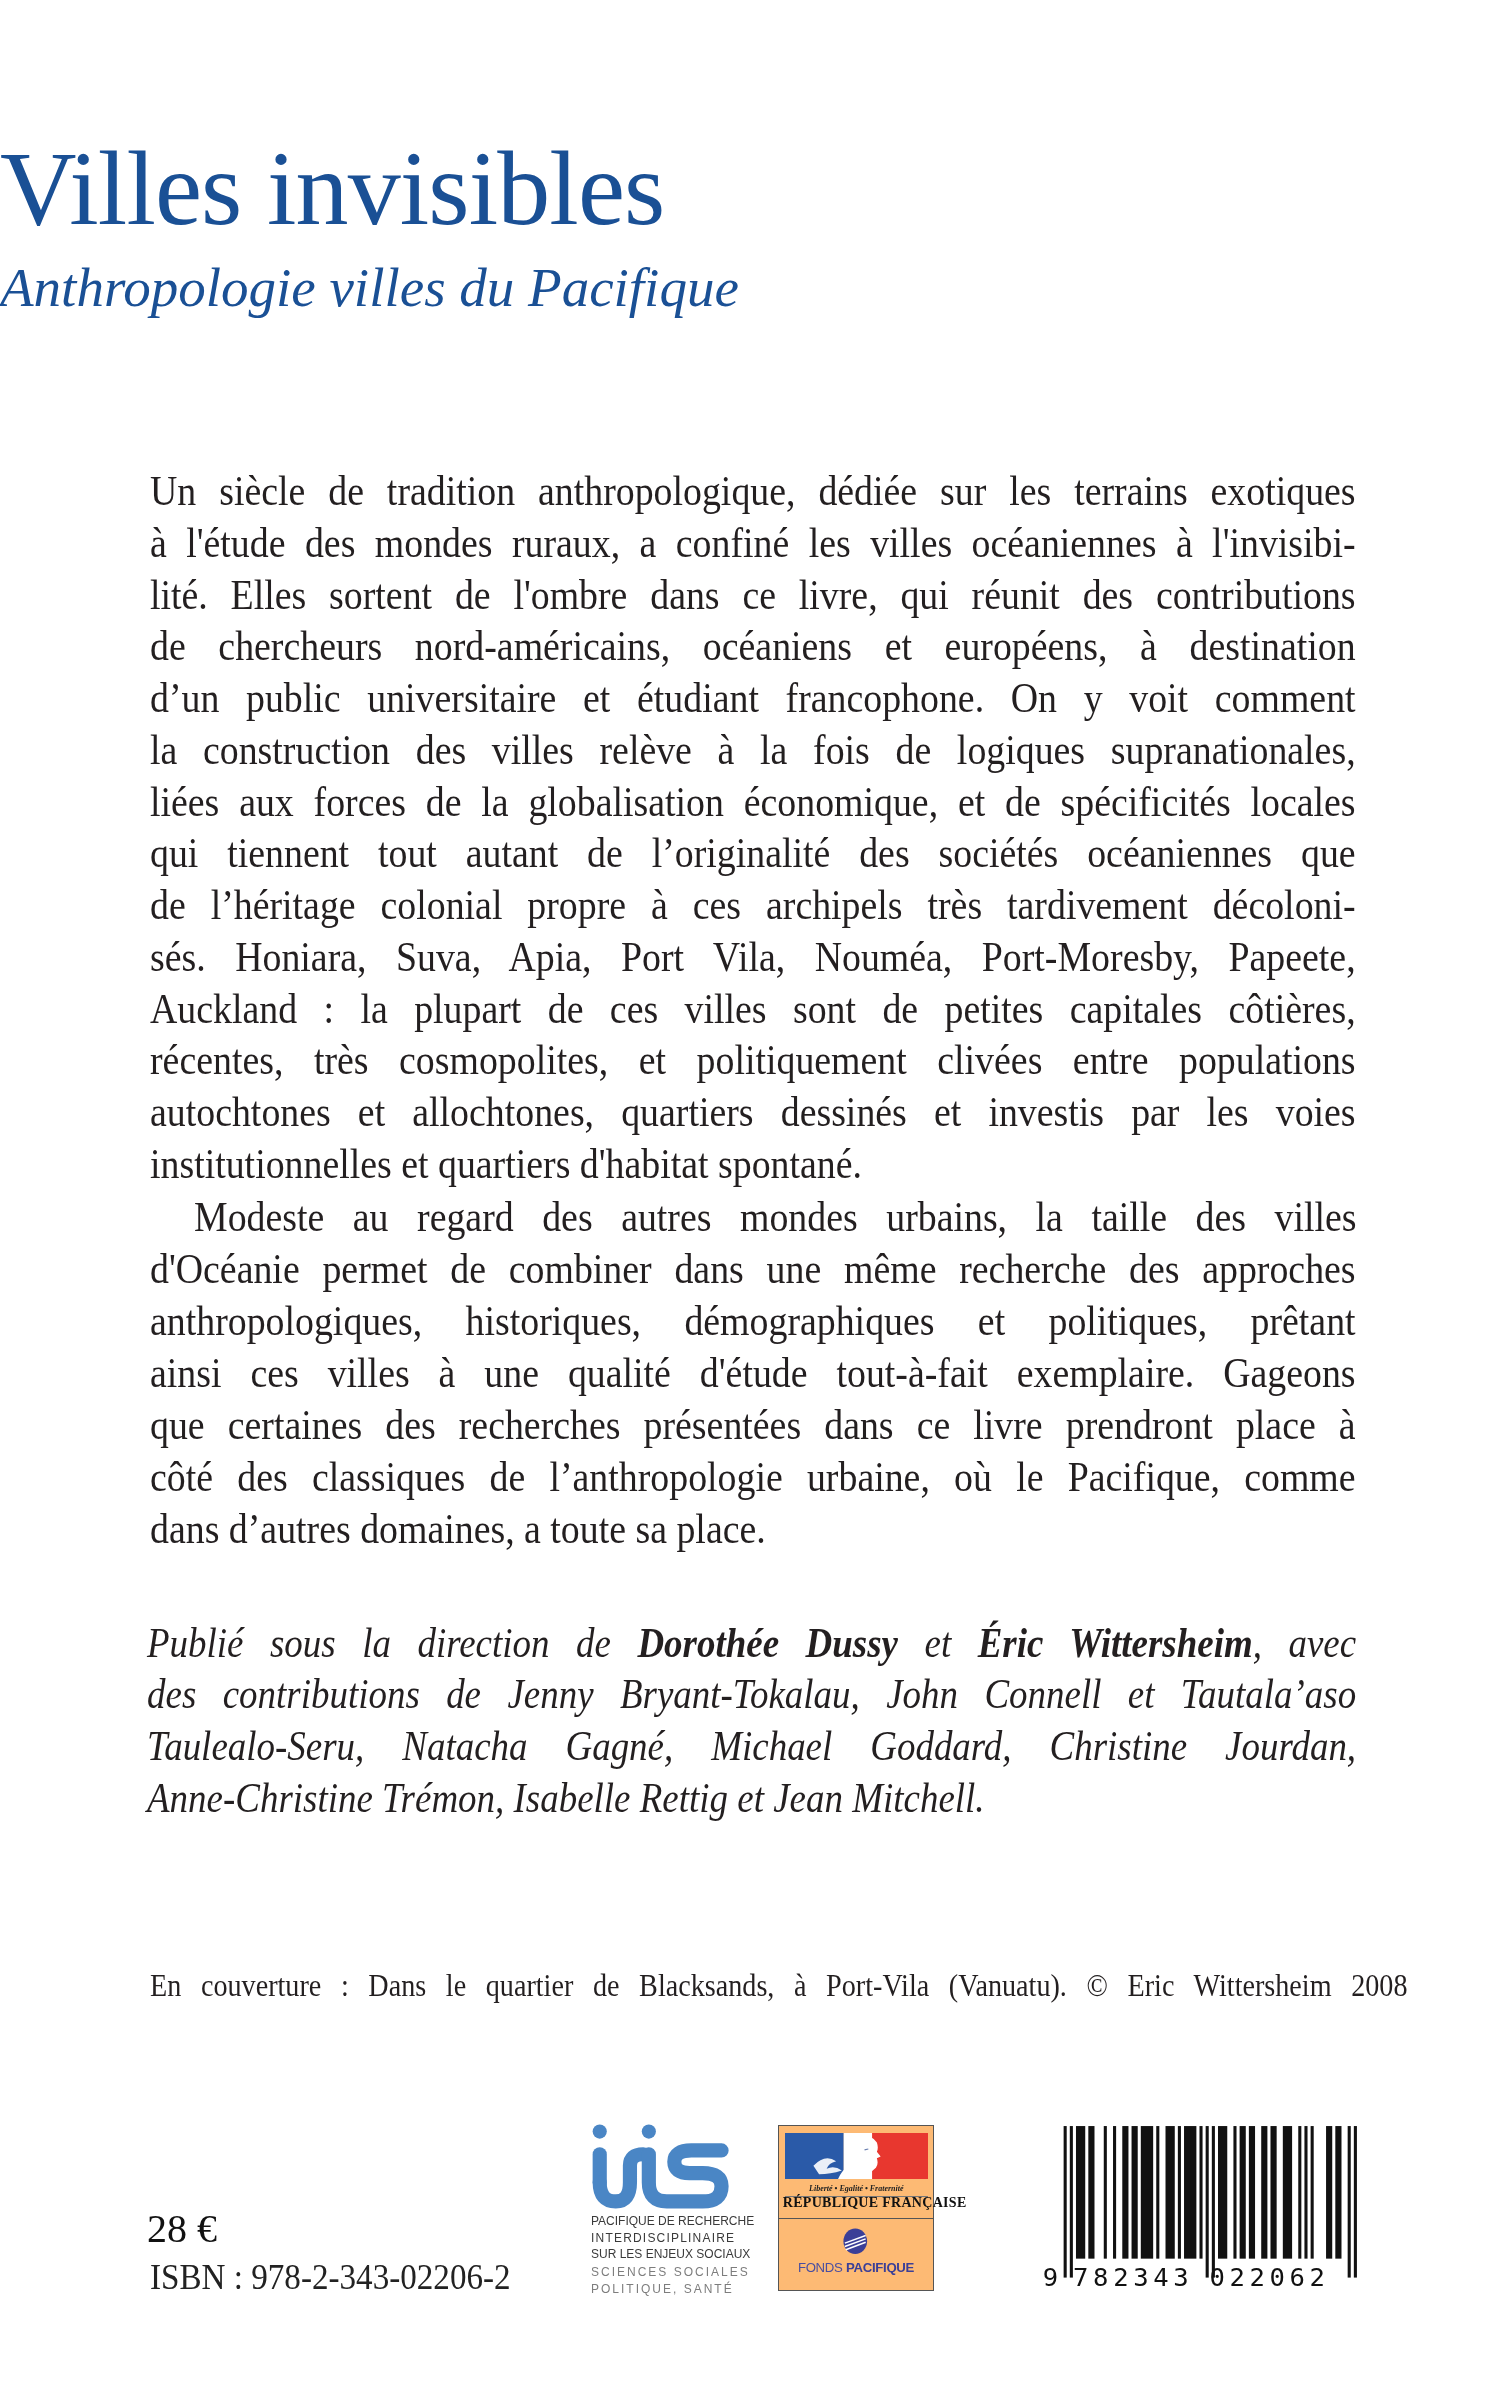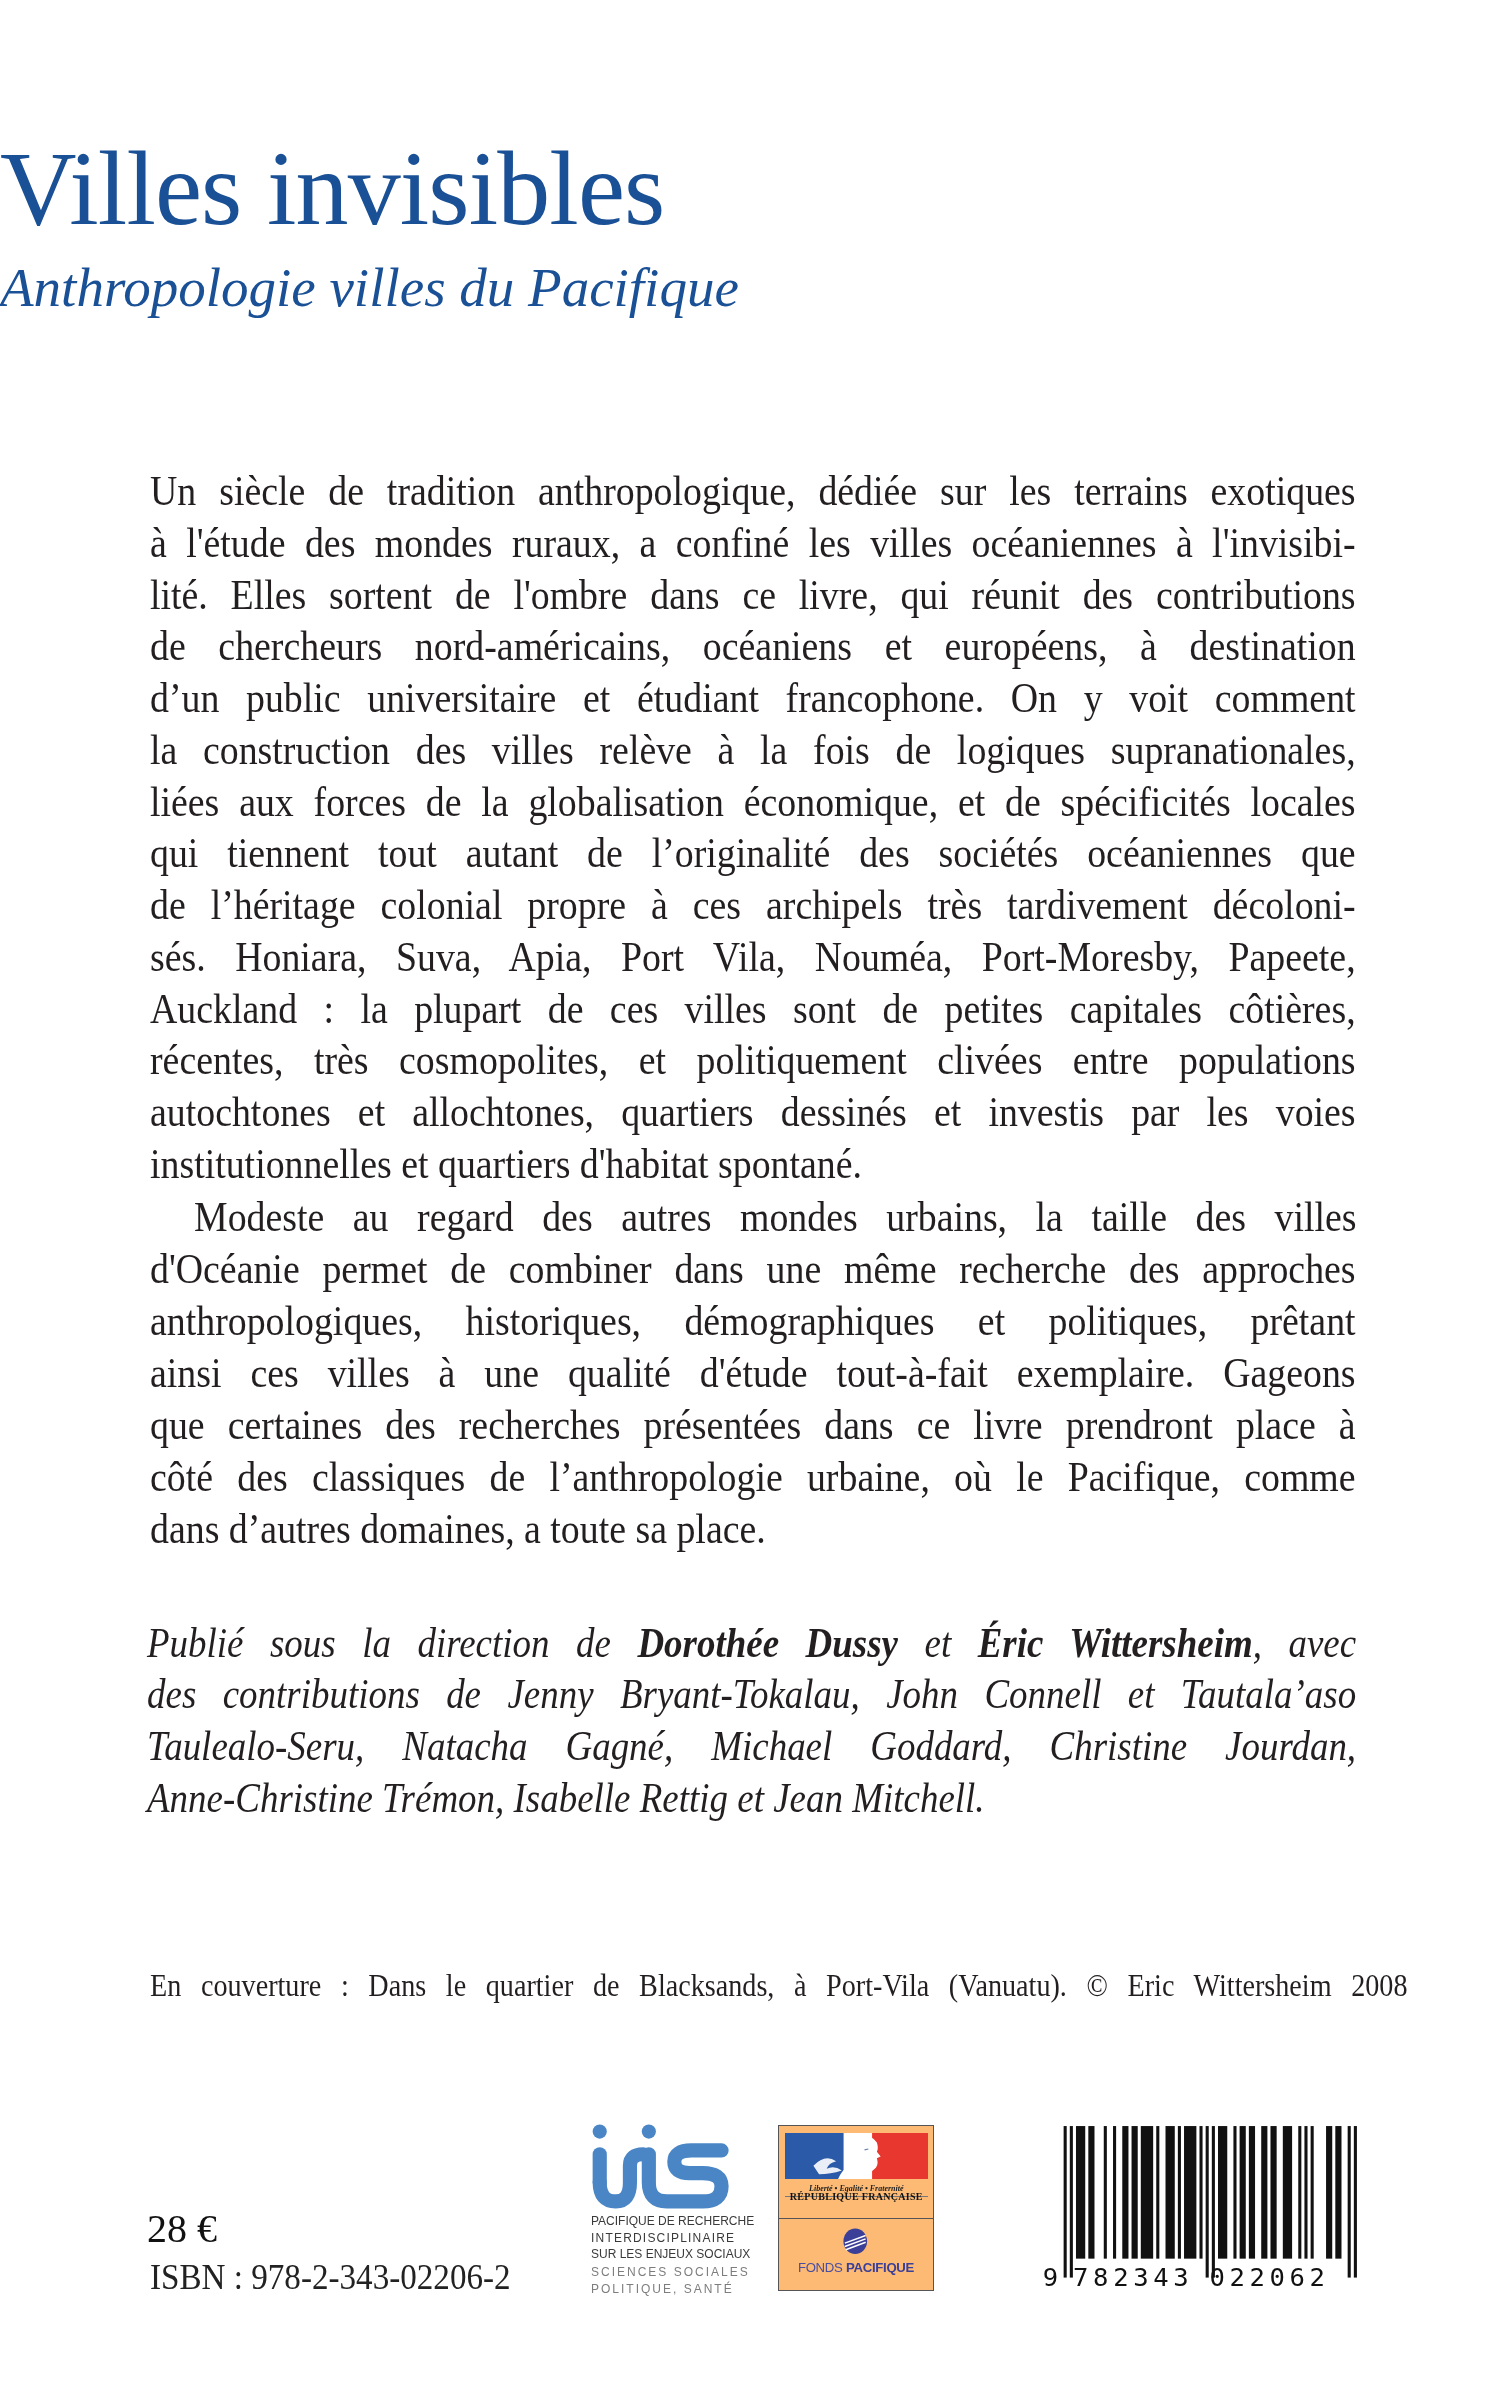--- a/index.html
+++ b/index.html
@@ -26,21 +26,21 @@
   .iris { position: absolute; left: 591px; top: 2124px; width: 144px; height: 172px; }
   .iris-text { position: absolute; left: 0; width: 144px; font-family: "Liberation Sans", sans-serif; font-size: 12px; line-height: 13.2px; white-space: nowrap; transform-origin: 0 0; }
   .iris-text.dark { color: #3a3a3a; }
   .iris-text.light { color: #7d7d7d; letter-spacing: 2px; }
 
   
   .rf { position: absolute; left: 778px; top: 2125px; width: 156px; height: 166px; border: 1.4px solid #555; box-sizing: border-box; background: #fdba74; }
   .rf-flag { position: absolute; left: 5.7px; top: 6.6px; width: 143px; height: 46px; }
   .rf-motto { position: absolute; left: 3.8px; top: 57px; width: 147px; font-style: italic; font-weight: bold; font-size: 8px; line-height: 11.4px; color: #222; text-align: center; white-space: nowrap; }
   .rf-rule { position: absolute; left: 5.7px; top: 70px; width: 143px; height: 0.9px; background: #777; }
-  .rf-name { position: absolute; left: 3.8px; top: 63px; width: 147px; font-weight: bold; font-size: 10px; line-height: 15px; color: #111; text-align: center; white-space: nowrap; letter-spacing: 0.3px; }
+  .rf-name { position: absolute; left: 3.8px; top: 69px; width: 147px; font-weight: bold; font-size: 14px; line-height: 15px; color: #111; text-align: center; white-space: nowrap; letter-spacing: 0.3px; }
   .rf-divider { position: absolute; left: 0; top: 92px; width: 100%; height: 1.4px; background: #555; }
   .fp-globe { position: absolute; left: 63px; top: 102px; width: 26.5px; height: 26.5px; }
   .fp-name { position: absolute; left: 0; top: 133px; width: 154px; text-align: center; font-family: "Liberation Sans", sans-serif; font-size: 13.2px; line-height: 17px; color: #3b3f97; white-space: nowrap; letter-spacing: -0.3px; }
   .fp-name .thin { font-weight: normal; color: #4a4ea0; }
   .fp-name .bold { font-weight: bold; }
 
   
   .barcode { position: absolute; left: 1039px; top: 2124px; width: 322px; height: 167px; }
   .barcode text { font-family: "DejaVu Sans Mono", monospace; font-size: 27px; fill: #111; }
 </style>

